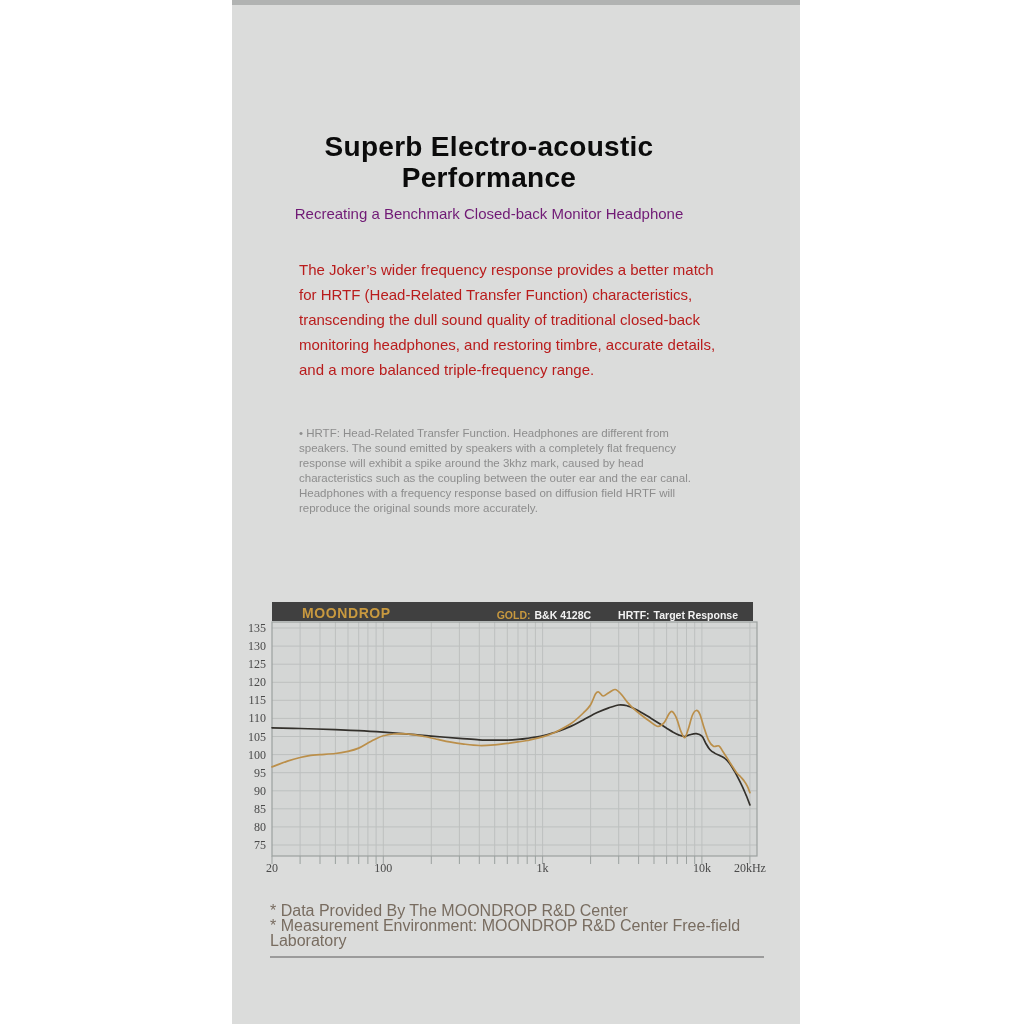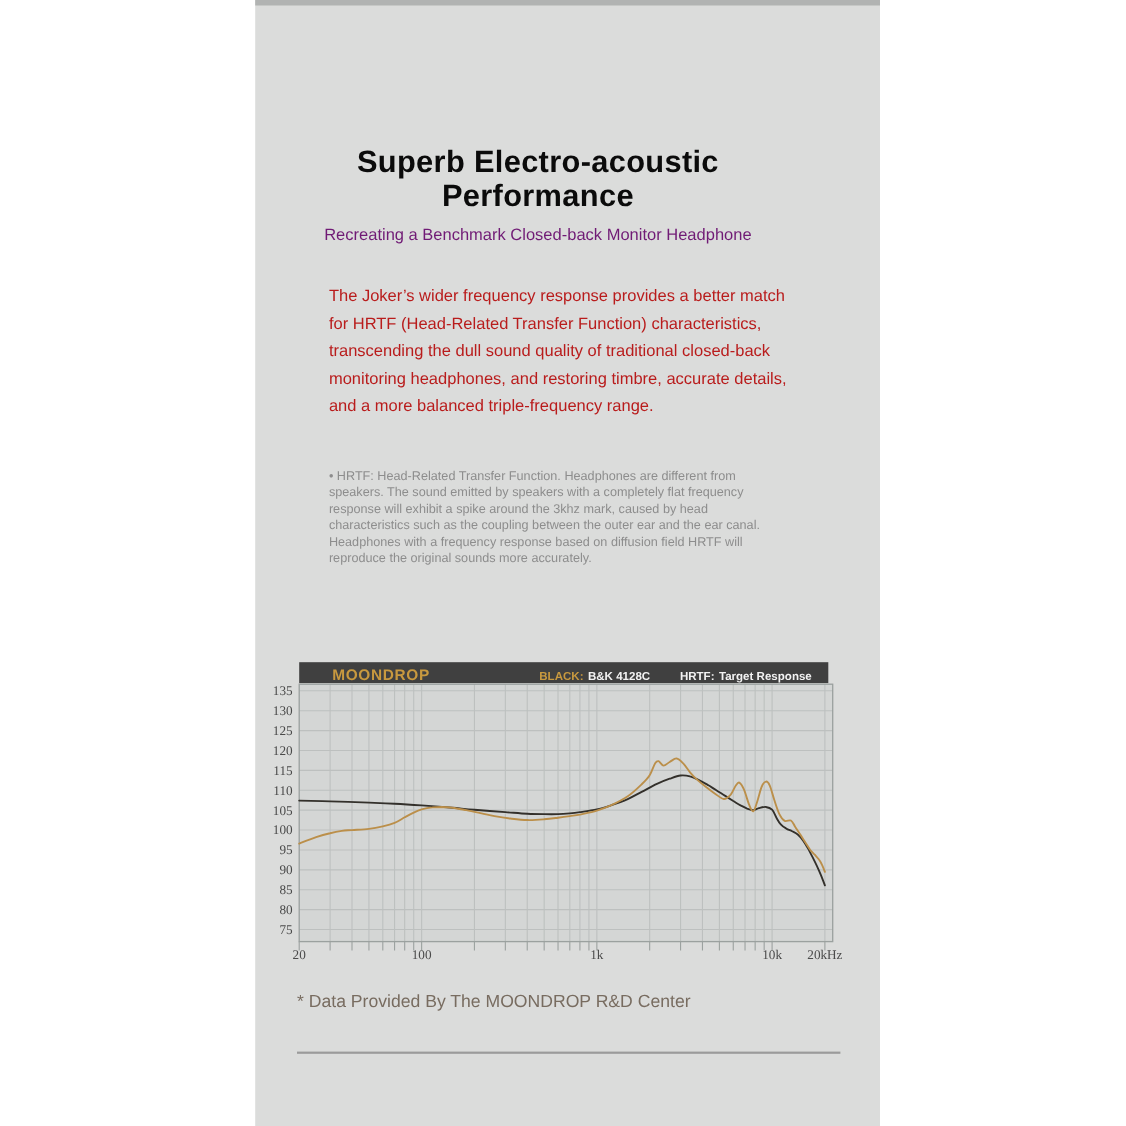--- a/index.html
+++ b/index.html
@@ -54,21 +54,21 @@
 speakers. The sound emitted by speakers with a completely flat frequency
 response will exhibit a spike around the 3khz mark, caused by head
 characteristics such as the coupling between the outer ear and the ear canal.
 Headphones with a frequency response based on diffusion field HRTF will
 reproduce the original sounds more accurately.</p>
 
     <div class="chart-header">
       <span class="brand">MOONDROP</span>
       <span class="legend">
         <span class="legend-item">
-          <span class="legend-key gold">BLACK:</span>
+          <span class="legend-key gold">GOLD:</span>
           <span class="legend-label">B&amp;K 4128C</span>
         </span>
         <span class="legend-item">
           <span class="legend-key">HRTF:</span>
           <span class="legend-label">Target Response</span>
         </span>
       </span>
     </div>
 
     <svg class="fr-chart" viewBox="0 0 530 272" xmlns="http://www.w3.org/2000/svg">
@@ -163,17 +163,18 @@
           <text x="32.0" y="257" text-anchor="middle" font-family="Liberation Serif,serif" font-size="12" fill="#4a4a4a">20</text>
           <text x="143.3" y="257" text-anchor="middle" font-family="Liberation Serif,serif" font-size="12" fill="#4a4a4a">100</text>
           <text x="302.6" y="257" text-anchor="middle" font-family="Liberation Serif,serif" font-size="12" fill="#4a4a4a">1k</text>
           <text x="461.9" y="257" text-anchor="middle" font-family="Liberation Serif,serif" font-size="12" fill="#4a4a4a">10k</text>
           <text x="509.9" y="257" text-anchor="middle" font-family="Liberation Serif,serif" font-size="12" fill="#4a4a4a">20kHz</text>
         </g>
       </svg>
 
     <div class="footnotes">
       <div>* Data Provided By The MOONDROP R&amp;D Center</div>
+      <div>* Measurement Environment: MOONDROP R&amp;D Center Free-field Laboratory</div>
     </div>
 
     <div class="divider"></div>
   </div>
 </div>
 
 </body></html>

